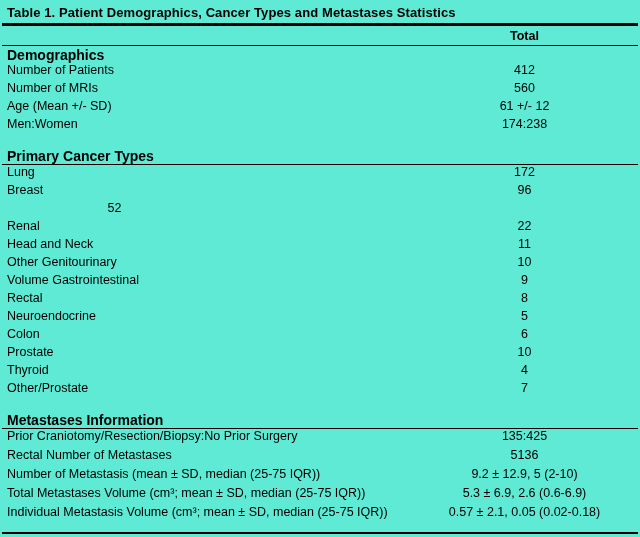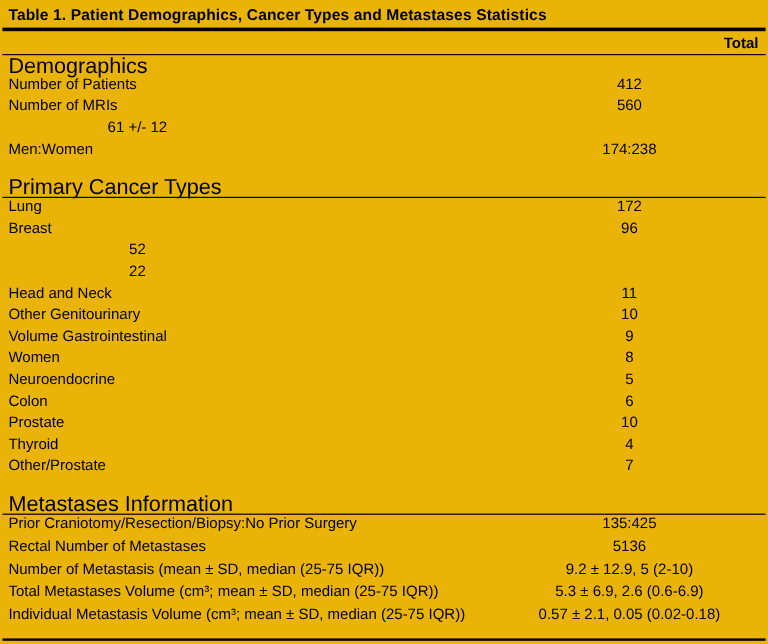--- a/index.html
+++ b/index.html
@@ -8,21 +8,21 @@
     background: #ffffff;
   }
   body {
     font-family: "Liberation Sans", sans-serif;
     color: #000000;
   }
   .page {
     position: relative;
     width: 640px;
     height: 537px;
-    background: #eab308;
+    background: #5eead4;
     box-sizing: border-box;
     overflow: hidden;
   }
   .table-title {
     font-size: 13px;
     font-weight: bold;
     padding: 5px 7px 3px 7px;
     letter-spacing: 0.1px;
   }
   .top-rule {
@@ -33,28 +33,28 @@
     display: flex;
     align-items: center;
     height: 18px;
     padding: 1px 6px 0 7px;
     border-bottom: 1px solid #000000;
     margin: 0 2px;
   }
   .col-header-row .spacer-cell { flex: 1; }
   .col-header-cell {
     width: 215px;
-    text-align: right;
+    text-align: center;
     font-weight: bold;
     font-size: 12.5px;
   }
   .sections { margin: 0 2px; }
   .section-header {
-    font-size: 18px;
-    font-weight: normal;
+    font-size: 14px;
+    font-weight: bold;
     padding: 2px 7px 1px 5px;
     line-height: 14px;
   }
   .section + .section { margin-top: 12px; }
   .section + .section .section-header {
     border-bottom: 1px solid #000000;
   }
   .row {
     display: flex;
     align-items: flex-start;
@@ -98,20 +98,21 @@
         <div class="section-header">Demographics</div>
         <div class="row">
           <div class="label">Number of Patients</div>
           <div class="value">412</div>
         </div>
         <div class="row">
           <div class="label">Number of MRIs</div>
           <div class="value">560</div>
         </div>
         <div class="row">
+          <div class="label">Age (Mean +/- SD)</div>
           <div class="value">61 +/- 12</div>
         </div>
         <div class="row">
           <div class="label">Men:Women</div>
           <div class="value">174:238</div>
         </div>
       </div>
       <div class="section section-primary-cancer-types">
         <div class="section-header">Primary Cancer Types</div>
         <div class="row">
@@ -119,36 +120,37 @@
           <div class="value">172</div>
         </div>
         <div class="row">
           <div class="label">Breast</div>
           <div class="value">96</div>
         </div>
         <div class="row">
           <div class="value">52</div>
         </div>
         <div class="row">
+          <div class="label">Renal</div>
           <div class="value">22</div>
         </div>
         <div class="row">
           <div class="label">Head and Neck</div>
           <div class="value">11</div>
         </div>
         <div class="row">
           <div class="label">Other Genitourinary</div>
           <div class="value">10</div>
         </div>
         <div class="row">
           <div class="label">Volume Gastrointestinal</div>
           <div class="value">9</div>
         </div>
         <div class="row">
-          <div class="label">Women</div>
+          <div class="label">Rectal</div>
           <div class="value">8</div>
         </div>
         <div class="row">
           <div class="label">Neuroendocrine</div>
           <div class="value">5</div>
         </div>
         <div class="row">
           <div class="label">Colon</div>
           <div class="value">6</div>
         </div>

